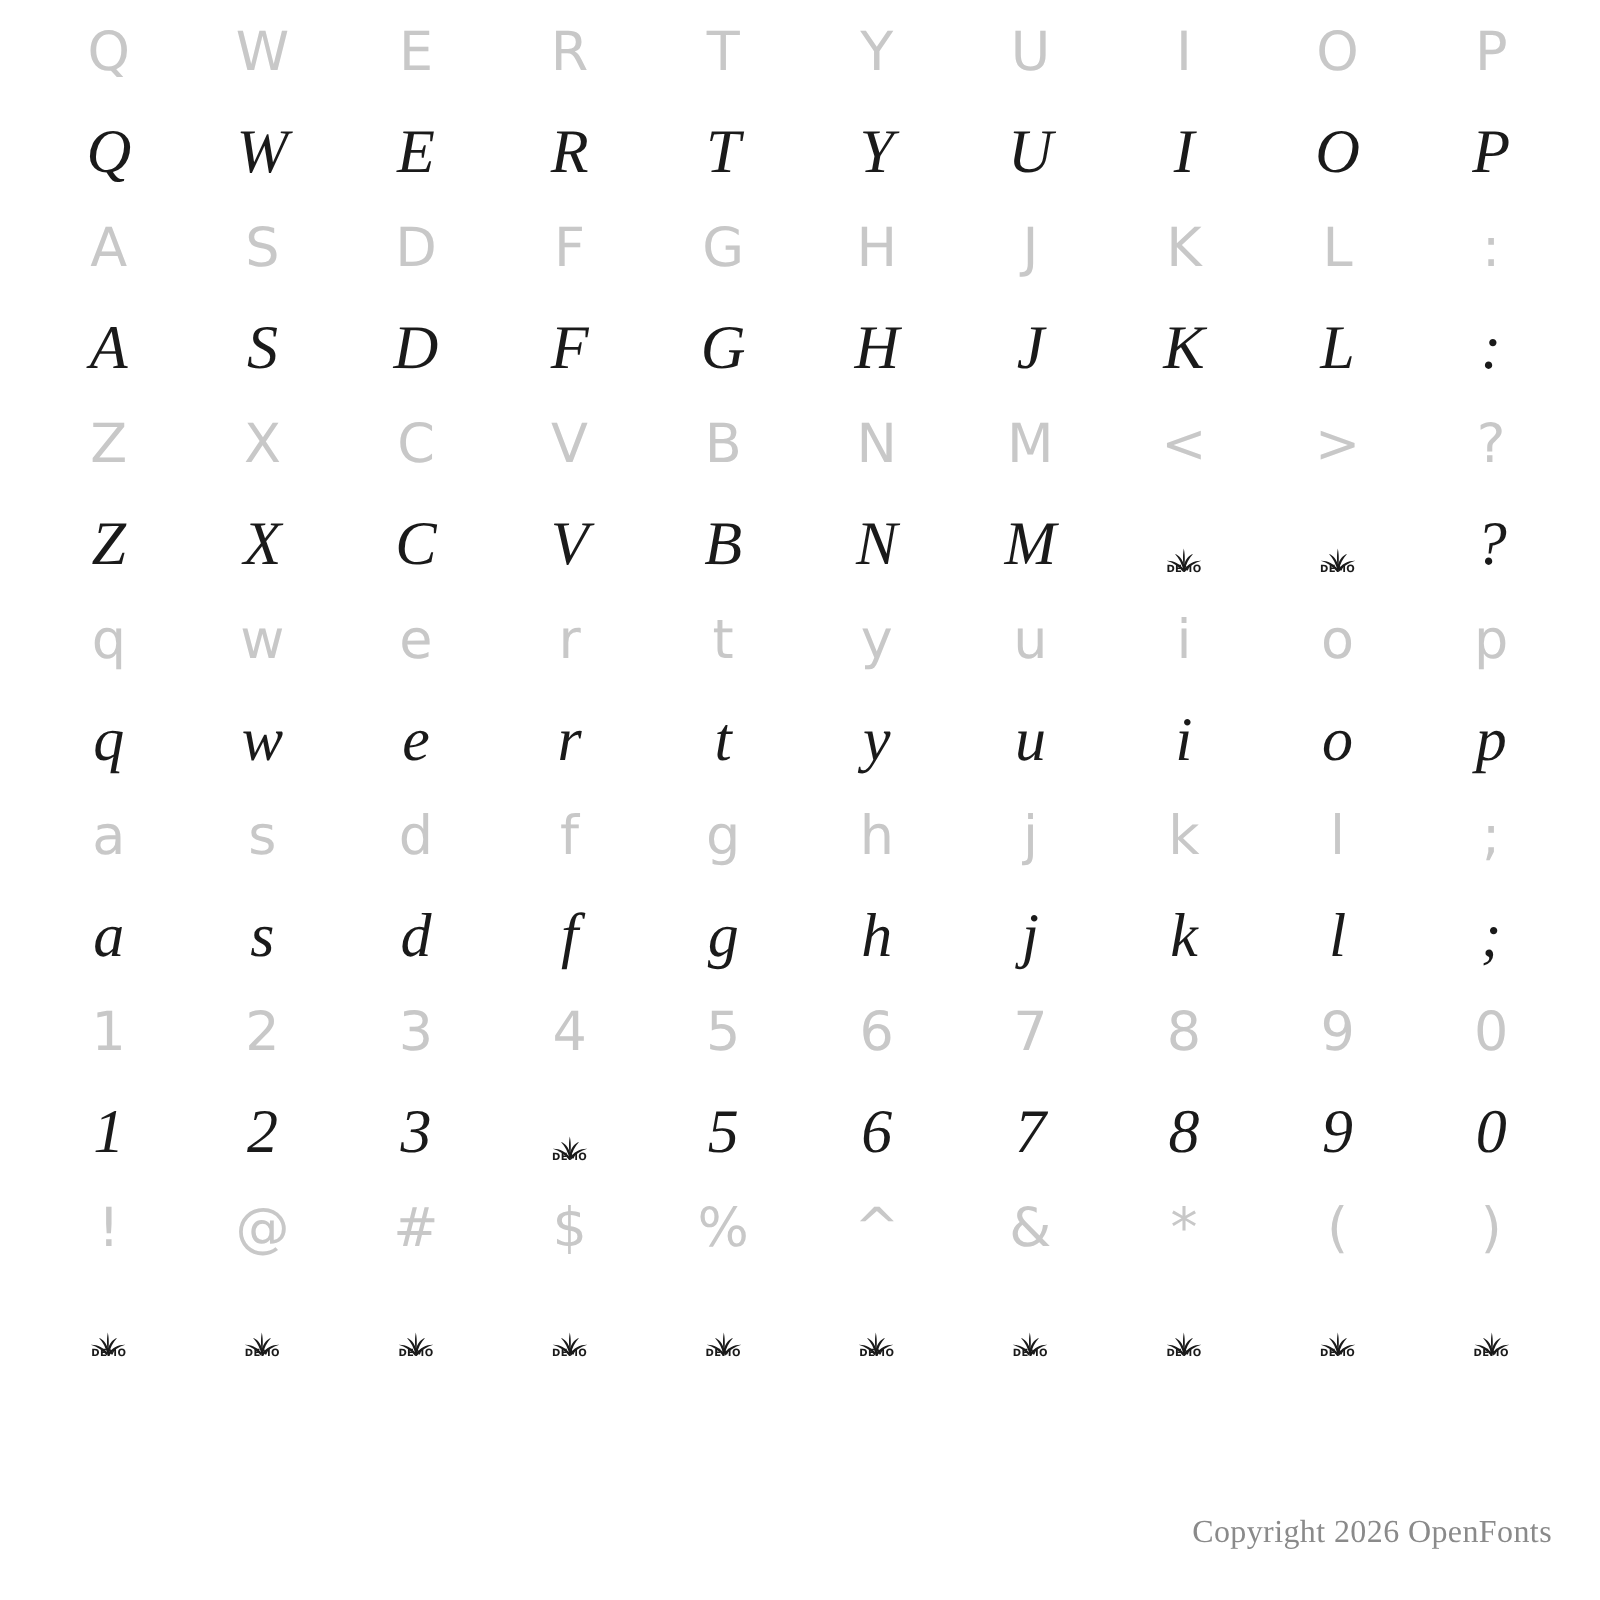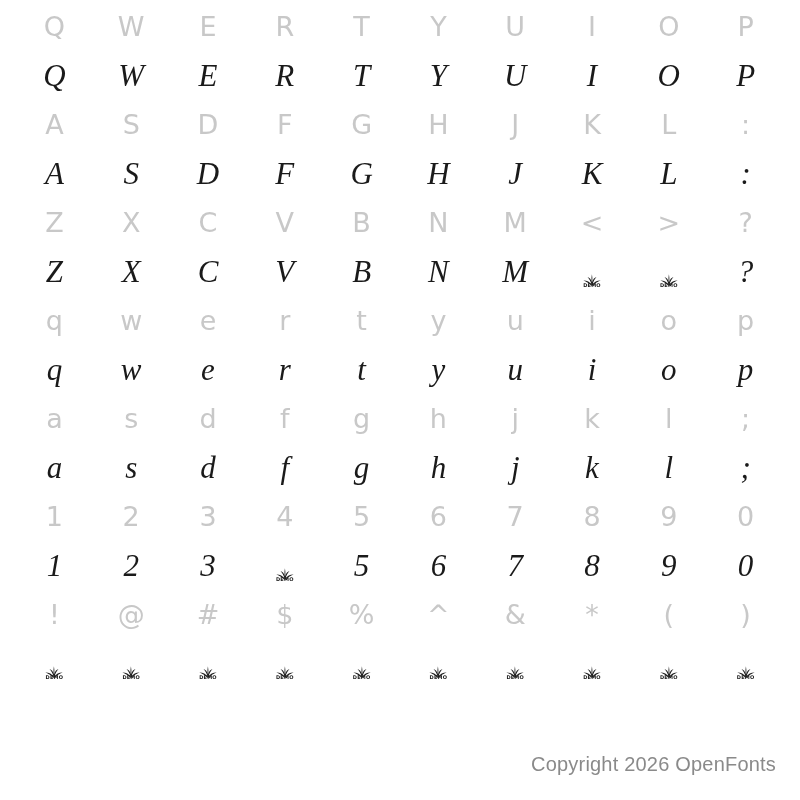--- a/index.html
+++ b/index.html
@@ -81,22 +81,22 @@
     color: #1a1a1a;
     white-space: nowrap;
     font-style: normal;
     font-weight: 700;
   }
   .footer {
     position: absolute;
     right: 24px;
     bottom: 24px;
     color: #8a8a8a;
-    font-family: Liberation Sans, sans-serif;
-    font-size: 20px;
+    font-family: Liberation Serif, serif;
+    font-size: 16px;
     letter-spacing: 0.2px;
   }
 </style>
 </head>
 <body>
 
 <div class="sheet">
   <div class="grid">
       <div class="row key">
         <div class="cell keycap">Q</div>

